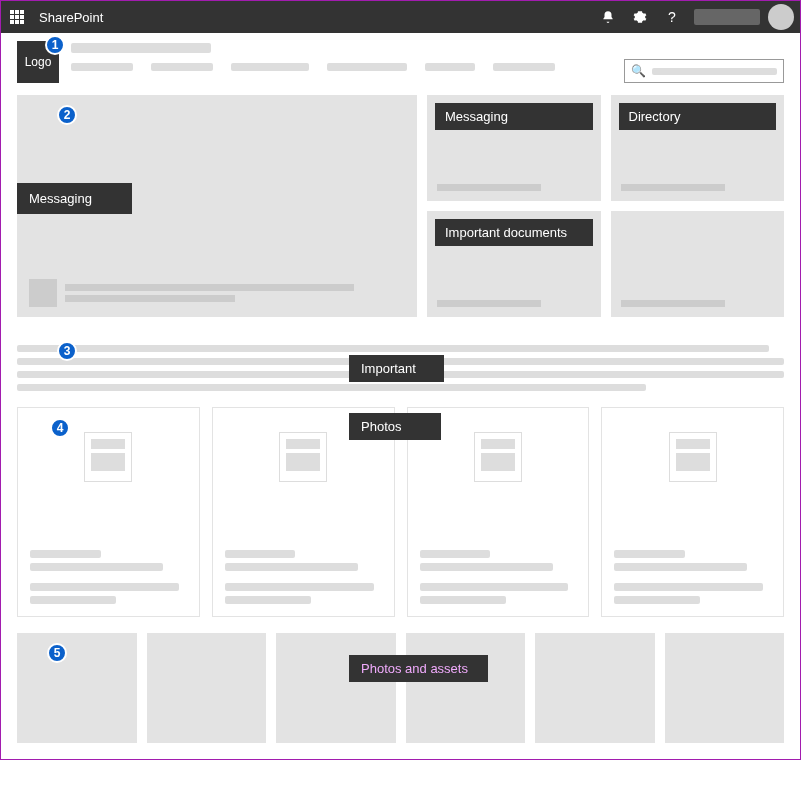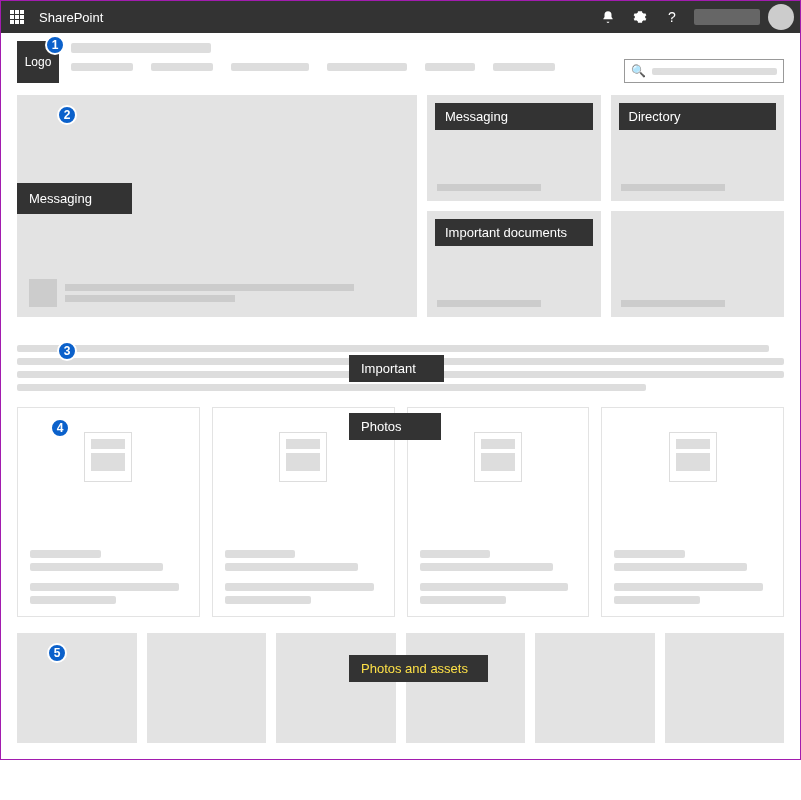--- a/index.html
+++ b/index.html
@@ -58,21 +58,21 @@
 .events { display: flex; gap: 12px; }
 .card { flex: 1; border: 1px solid #e3e3e3; height: 210px; padding: 12px; position: relative; }
 .card-thumb { width: 48px; height: 50px; border: 1px solid #ddd; margin: 12px auto 0 auto; padding: 6px; }
 .card-thumb .ct1 { height: 10px; background: #ddd; margin-bottom: 4px; }
 .card-thumb .ct2 { height: 18px; background: #ddd; }
 .card-texts { position: absolute; left: 12px; right: 12px; bottom: 12px; }
 .card-texts .cl { height: 8px; background: #ddd; margin-top: 5px; border-radius: 2px; }
 
 
 .photos-wrap { position: relative; margin-top: 16px; }
-.photos-label { position: absolute; left: 332px; top: 22px; background: #333; color: #fde047; font-size: 13px; padding: 6px 20px 6px 12px; z-index: 2; }
+.photos-label { position: absolute; left: 332px; top: 22px; background: #333; color: #f0abfc; font-size: 13px; padding: 6px 20px 6px 12px; z-index: 2; }
 .photos { display: flex; gap: 10px; }
 .photo { flex: 1; height: 110px; background: #e3e3e3; }
 
 
 .badge { position: absolute; width: 20px; height: 20px; background: #0B61CB; color: #fff; border-radius: 50%; font-size: 12px; font-weight: 600; display: flex; align-items: center; justify-content: center; border: 2px solid #fff; z-index: 5; }
 .rel { position: relative; }
 
 svg.icon-bell { width:14px; height:14px; fill:#fff; }
 svg.icon-gear { width:14px; height:14px; fill:#fff; }
 </style>

